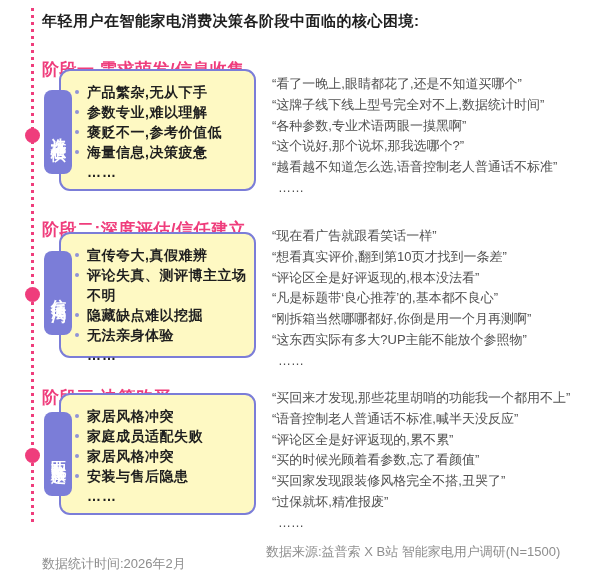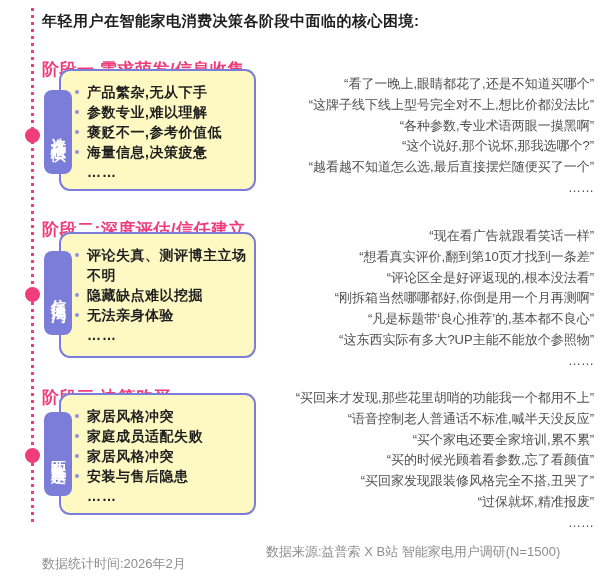--- a/index.html
+++ b/index.html
@@ -72,21 +72,21 @@
     position:absolute;left:-12px;top:8px;
     width:4px;height:4px;border-radius:50%;
     background:#9093d6;
   }
   .pain-list li.dots{letter-spacing:1px;}
   .quotes{
     position:absolute;left:272px;width:322px;
   }
   .quotes p{
     margin:0;font-size:13px;line-height:20.8px;
-    color:var(--quote-gray);white-space:nowrap;text-align:right;
+    color:var(--quote-gray);white-space:nowrap;
   }
   .quotes p.dots{margin-left:6px;}
   .footer-left,.footer-right{
     position:absolute;top:543px;
     font-size:13px;color:var(--footer-gray);white-space:nowrap;
   }
   .footer-left{left:42px;margin-top:12px;}
   .footer-right{left:266px;}
 </style>
 </head>
@@ -108,48 +108,49 @@
       <ul class="pain-list">
         <li><span class="bullet-dot"></span><span>产品繁杂,无从下手</span></li>
         <li><span class="bullet-dot"></span><span>参数专业,难以理解</span></li>
         <li><span class="bullet-dot"></span><span>褒贬不一,参考价值低</span></li>
         <li><span class="bullet-dot"></span><span>海量信息,决策疲惫</span></li>
         <li class="dots">……</li>
       </ul>
     </div>
     <div class="quotes" style="top:30px;">
       <p>“看了一晚上,眼睛都花了,还是不知道买哪个”</p>
-      <p>“这牌子线下线上型号完全对不上,想比价都没法比”</p>
+      <p>“这牌子线下线上型号完全对不上,数据统计时间”</p>
       <p>“各种参数,专业术语两眼一摸黑啊”</p>
       <p>“这个说好,那个说坏,那我选哪个?”</p>
-      <p>“越看越不知道怎么选,最后直接摆烂随便买了一个”</p>
+      <p>“越看越不知道怎么选,语音控制老人普通话不标准”</p>
       <p class="dots">……</p>
     </div>
   </section>
 
   <section class="stage" style="top:204px;height:167px;">
     <h2 class="stage-header">阶段二:深度评估/信任建立</h2>
     <span class="timeline-dot" style="top:83px;"></span>
     <div class="stage-pill" style="top:47px;">
       <span>信任鸿沟</span>
     </div>
     <div class="pain-box" style="top:28px;height:126px;">
       <ul class="pain-list">
+        <li><span class="bullet-dot"></span><span>宣传夸大,真假难辨</span></li>
         <li><span class="bullet-dot"></span><span>评论失真、测评博主立场不明</span></li>
         <li><span class="bullet-dot"></span><span>隐藏缺点难以挖掘</span></li>
         <li><span class="bullet-dot"></span><span>无法亲身体验</span></li>
         <li class="dots">……</li>
       </ul>
     </div>
     <div class="quotes" style="top:22px;">
       <p>“现在看广告就跟看笑话一样”</p>
       <p>“想看真实评价,翻到第10页才找到一条差”</p>
       <p>“评论区全是好评返现的,根本没法看”</p>
+      <p>“凡是标题带‘良心推荐’的,基本都不良心”</p>
       <p>“刚拆箱当然哪哪都好,你倒是用一个月再测啊”</p>
-      <p>“凡是标题带‘良心推荐’的,基本都不良心”</p>
       <p>“这东西实际有多大?UP主能不能放个参照物”</p>
       <p class="dots">……</p>
     </div>
   </section>
 
   <section class="stage" style="top:372px;height:165px;">
     <h2 class="stage-header">阶段三:决策购买</h2>
     <span class="timeline-dot" style="top:76px;"></span>
     <div class="stage-pill" style="top:40px;">
       <span>匹配难题</span>
@@ -159,21 +160,21 @@
         <li><span class="bullet-dot"></span><span>家居风格冲突</span></li>
         <li><span class="bullet-dot"></span><span>家庭成员适配失败</span></li>
         <li><span class="bullet-dot"></span><span>家居风格冲突</span></li>
         <li><span class="bullet-dot"></span><span>安装与售后隐患</span></li>
         <li class="dots">……</li>
       </ul>
     </div>
     <div class="quotes" style="top:16px;">
       <p>“买回来才发现,那些花里胡哨的功能我一个都用不上”</p>
       <p>“语音控制老人普通话不标准,喊半天没反应”</p>
-      <p>“买个家电还要全家培训,累不累”</p>
+      <p>“评论区全是好评返现的,累不累”</p>
       <p>“买的时候光顾着看参数,忘了看颜值”</p>
       <p>“买回家发现跟装修风格完全不搭,丑哭了”</p>
       <p>“过保就坏,精准报废”</p>
       <p class="dots">……</p>
     </div>
   </section>
 
   <div class="footer-left">数据统计时间:2026年2月</div>
   <div class="footer-right">数据来源:益普索 X B站 智能家电用户调研(N=1500)</div>
 

